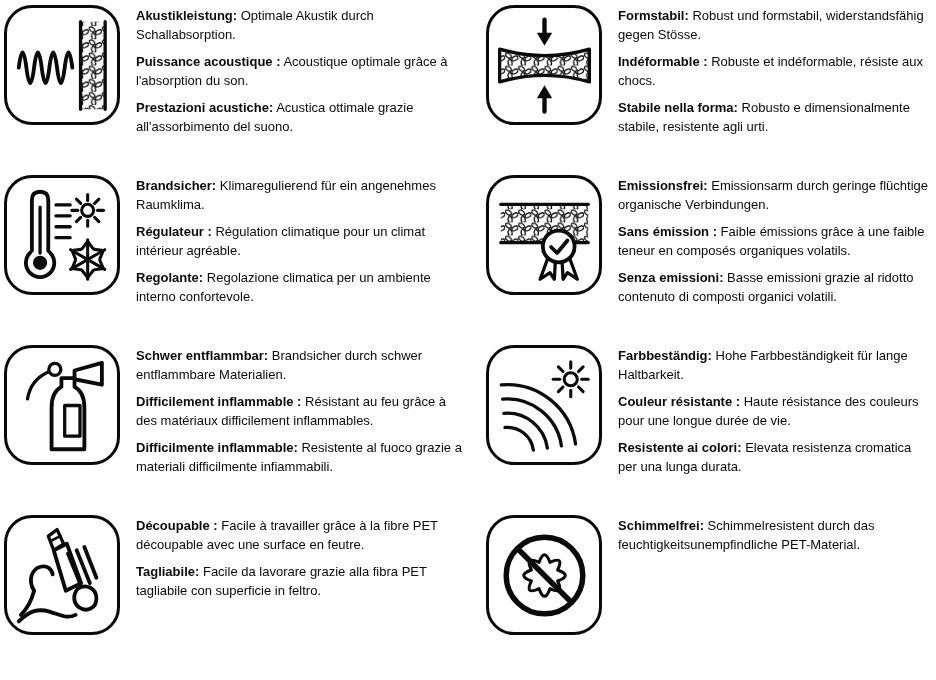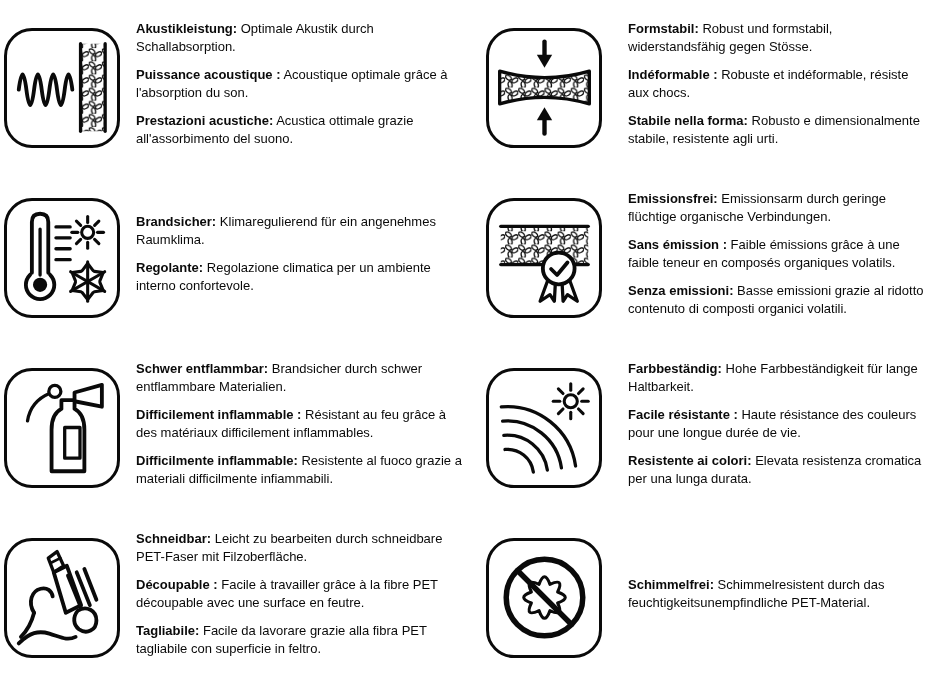--- a/index.html
+++ b/index.html
@@ -8,25 +8,25 @@
     font-family:"Liberation Sans", sans-serif;
     color:#0a0a0a; overflow:hidden;
   }
   .grid {
     display:grid;
     grid-template-columns:468px 468px;
     grid-auto-rows:170px;
     width:936px; height:680px;
   }
   .cell {
-    display:flex; align-items:center;
+    display:flex; align-items:flex-start;
     box-sizing:border-box;
     padding:5px 6px 0 4px;
   }
-  .cell.right { padding-left:18px;gap:10px; }
+  .cell.right { padding-left:18px; }
   .tile {
     flex:0 0 auto;
     width:116px; height:120px;
     box-sizing:border-box;
     border:3.5px solid #0a0a0a;
     border-radius:28px;
     background:#fff;
     display:flex; align-items:center; justify-content:center;
   }
   .tile svg { width:105px; height:109px; display:block; }
@@ -137,20 +137,21 @@
           <g transform="rotate(120)">
               <path d="M0 -18 L0 18"></path>
               <path d="M-5 -10 L0 -16.5 L5 -10"></path>
               <path d="M-5 10 L0 16.5 L5 10"></path>
             </g>
         </g>
       </svg>
     </div>
     <div class="texts">
       <p class="feat"><b>Brandsicher:</b> <span>Klimaregulierend für ein angenehmes Raumklima.</span></p>
+      <p class="feat"><b>Régulateur :</b> <span>Régulation climatique pour un climat intérieur agréable.</span></p>
       <p class="feat"><b>Regolante:</b> <span>Regolazione climatica per un ambiente interno confortevole.</span></p>
     </div>
   </div>
 
   <div class="cell right">
     <div class="tile">
       <svg viewBox="0 0 96 96" fill="none" stroke="#0a0a0a" stroke-linecap="round" stroke-linejoin="round">
         <defs>
           <pattern id="fib4" width="12" height="12" patternUnits="userSpaceOnUse">
             <g fill="none" stroke="#0a0a0a" stroke-width="1.2">
@@ -220,21 +221,21 @@
             </g>
           <g transform="rotate(135)">
               <path d="M0 -10 L0 -16"></path>
               <path d="M0 10 L0 16"></path>
             </g>
         </g>
       </svg>
     </div>
     <div class="texts">
       <p class="feat"><b>Farbbeständig:</b> <span>Hohe Farbbeständigkeit für lange Haltbarkeit.</span></p>
-      <p class="feat"><b>Facile résistante :</b> <span>Haute résistance des couleurs pour une longue durée de vie.</span></p>
+      <p class="feat"><b>Couleur résistante :</b> <span>Haute résistance des couleurs pour une longue durée de vie.</span></p>
       <p class="feat"><b>Resistente ai colori:</b> <span>Elevata resistenza cromatica per una lunga durata.</span></p>
     </div>
   </div>
 
   <div class="cell">
     <div class="tile">
       <svg viewBox="0 0 96 96" fill="none" stroke="#0a0a0a" stroke-linecap="round" stroke-linejoin="round">
         <path d="M40 25 L35 12 L43 6 L49 19 Z" stroke-width="3" fill="#fff"></path>
         <line x1="38" y1="16" x2="46" y2="12" stroke-width="2.5"></line>
         <path d="M40 25 L52 19 L65 55 L51 62 Z" stroke-width="3.5" fill="#fff"></path>
@@ -243,21 +244,20 @@
         <path d="M8 90 C18 80 26 78 36 81 C46 84 52 88 60 84" stroke-width="3.5"></path>
         <g stroke-width="3.5">
           <line x1="53" y1="28" x2="66" y2="60"></line>
           <line x1="61" y1="25" x2="73" y2="55"></line>
           <line x1="68" y1="22" x2="79" y2="50"></line>
         </g>
         <path d="M62 60 C70 55 79 60 79 69 C79 78 70 82 63 77 C58 73 57 66 62 60 Z" stroke-width="3.5" fill="#fff"></path>
       </svg>
     </div>
     <div class="texts">
-      <p class="feat"><b>Schneidbar:</b> <span>Leicht zu bearbeiten durch schneidbare PET-Faser mit Filzoberfläche.</span></p>
       <p class="feat"><b>Découpable :</b> <span>Facile à travailler grâce à la fibre PET découpable avec une surface en feutre.</span></p>
       <p class="feat"><b>Tagliabile:</b> <span>Facile da lavorare grazie alla fibra PET tagliabile con superficie in feltro.</span></p>
     </div>
   </div>
 
   <div class="cell right">
     <div class="tile">
       <svg viewBox="0 0 96 96" fill="none" stroke="#0a0a0a" stroke-linecap="round" stroke-linejoin="round">
         <path d="M60 43 Q74 48 60 53 Q66.4 66.4 53 60 Q48 74 43 60 Q29.6 66.4 36 53 Q22 48 36 43 Q29.6 29.6 43 36 Q48 22 53 36 Q66.4 29.6 60 43 Z" stroke-width="2.8"></path>
         <circle cx="48" cy="48" r="35" stroke-width="5"></circle>

